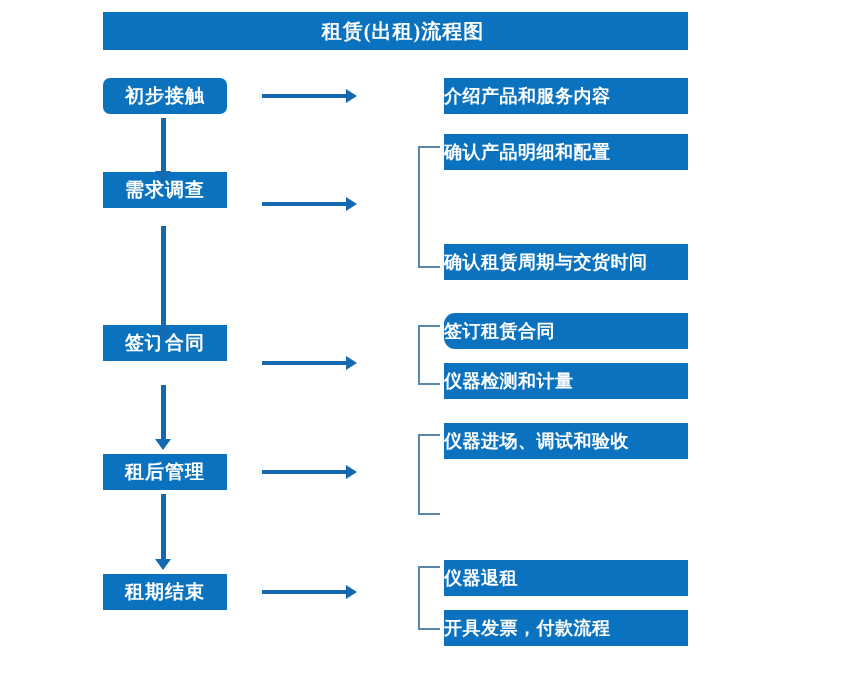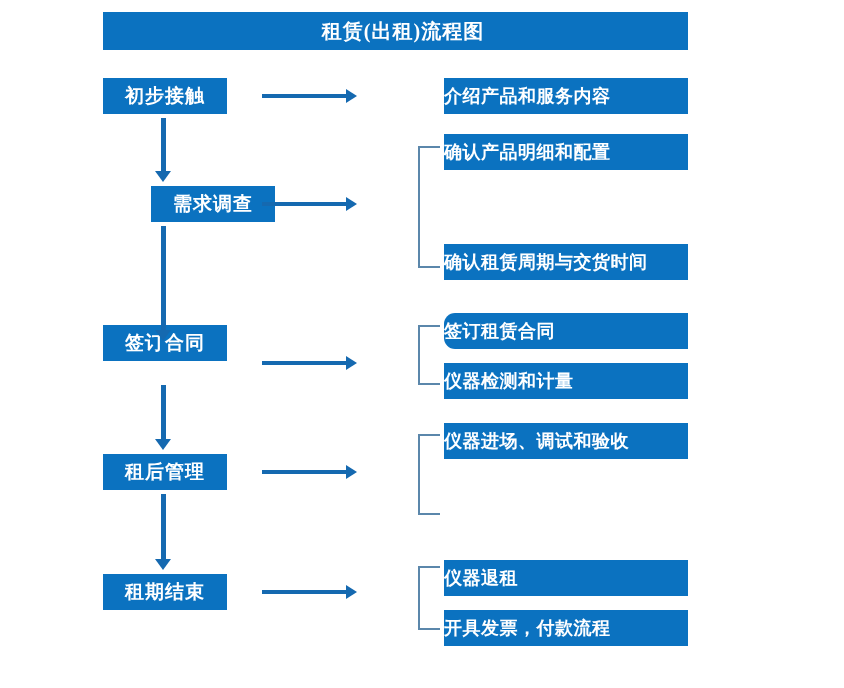--- a/index.html
+++ b/index.html
@@ -123,23 +123,23 @@
     pointer-events: none;
   }
 </style>
 </head>
 <body>
 
 <div id="canvas">
 
   <div class="title-banner">租赁(出租)流程图</div>
 
-  <div class="node left" style="left:103px; top:78px;">初步接触</div>
-
-  <div class="node left" style="left:103px; top:186px;margin-left:48px;">需求调查</div>
+  <div class="node left" style="left:103px; top:78px;border-radius:7px;">初步接触</div>
+
+  <div class="node left" style="left:103px; top:172px;">需求调查</div>
 
   <div class="node left" style="left:103px; top:325px;">签订合同</div>
 
   <div class="node left" style="left:103px; top:454px;">租后管理</div>
 
   <div class="node left" style="left:103px; top:574px;">租期结束</div>
 
   <div class="v-arrow" style="left:155px; top:118px; height:64px;">
     <div class="shaft" style="height:53px;"></div>
     <div class="head" style="top:53px;"></div>

